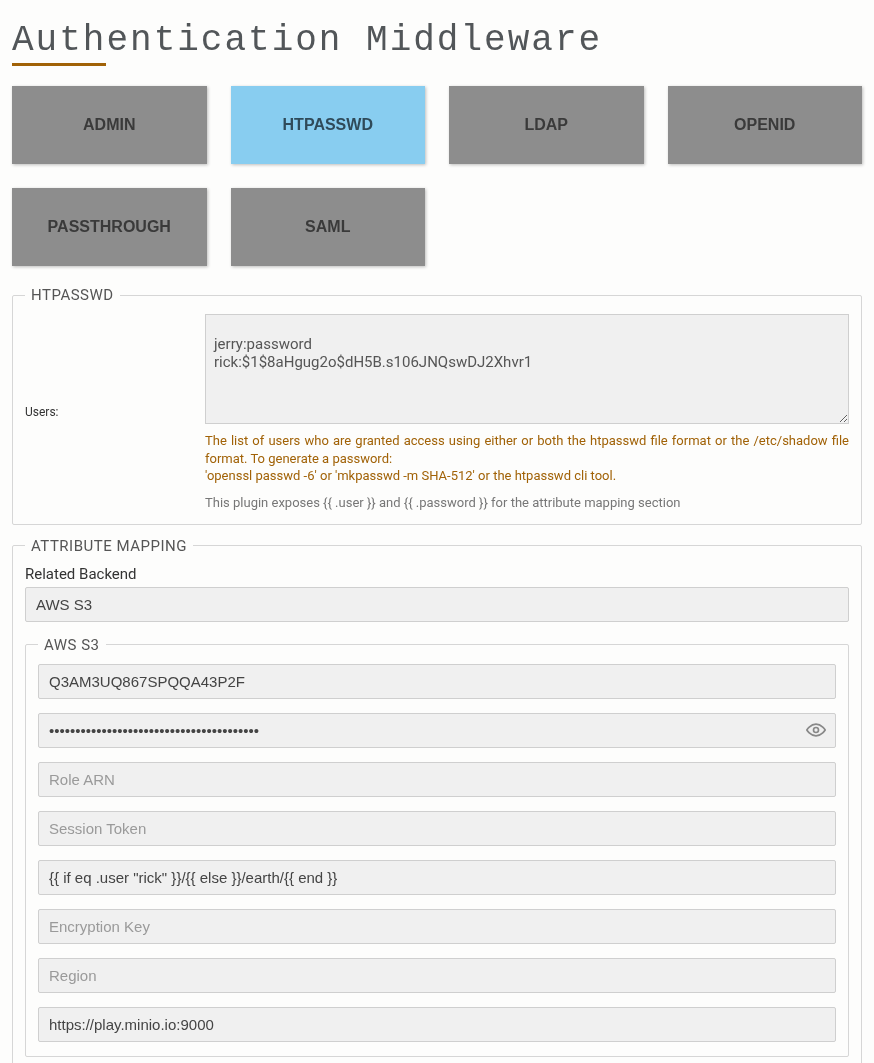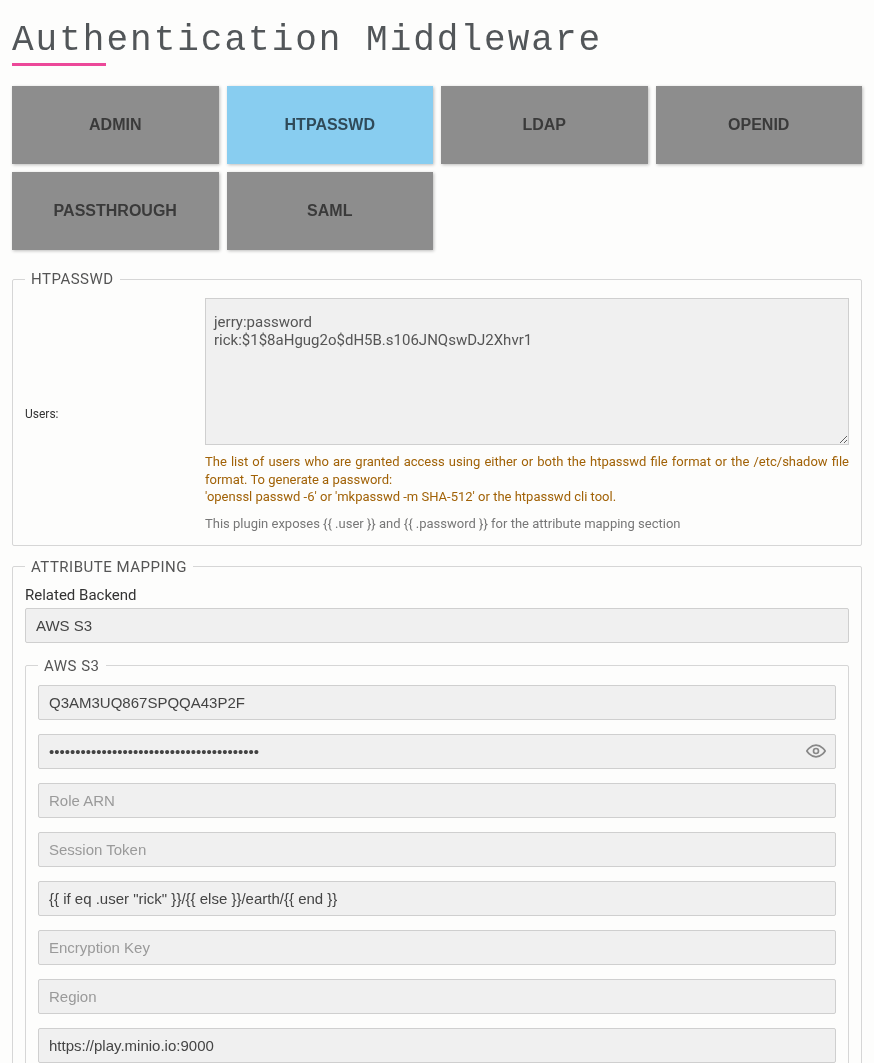--- a/index.html
+++ b/index.html
@@ -12,28 +12,28 @@
   }
   h1 {
     font-family: "Courier New", monospace;
     font-weight: normal;
     font-size: 36px;
     letter-spacing: 2px;
     margin: 8px 0 20px 0;
     color: #525659;
   }
   h1 .underline {
-    border-bottom: 3px solid #ec4899;
+    border-bottom: 3px solid #a16207;
     padding-bottom: 2px;
     display: inline-block;
   }
   .tabs {
     display: grid;
     grid-template-columns: repeat(4, 1fr);
-    gap: 8px;
+    gap: 24px;
     margin-bottom: 20px;
   }
   .tab {
     background: #8d8d8d;
     color: #3a3a3a;
     font-weight: 600;
     font-size: 16px;
     padding: 30px 0;
     text-align: center;
     border: none;
@@ -65,25 +65,25 @@
     display: flex;
     align-items: center;
     font-size: 12px;
     color: #333;
   }
   .row-htpasswd .rhs {
     flex: 1;
   }
   textarea {
     width: 100%;
-    height: 147px;
+    height: 110px;
     resize: vertical;
     border: 1px solid #cfcfcf;
     background: #f0f0f0;
-    padding: 14px 8px;
+    padding: 20px 8px;
     font-family: -apple-system, BlinkMacSystemFont, "Segoe UI", Roboto, sans-serif;
     font-size: 15px;
     color: #555;
   }
   .help {
     font-size: 13px;
     color: #a16207;
     text-align: justify;
     margin-top: 4px;
     line-height: 1.35;

